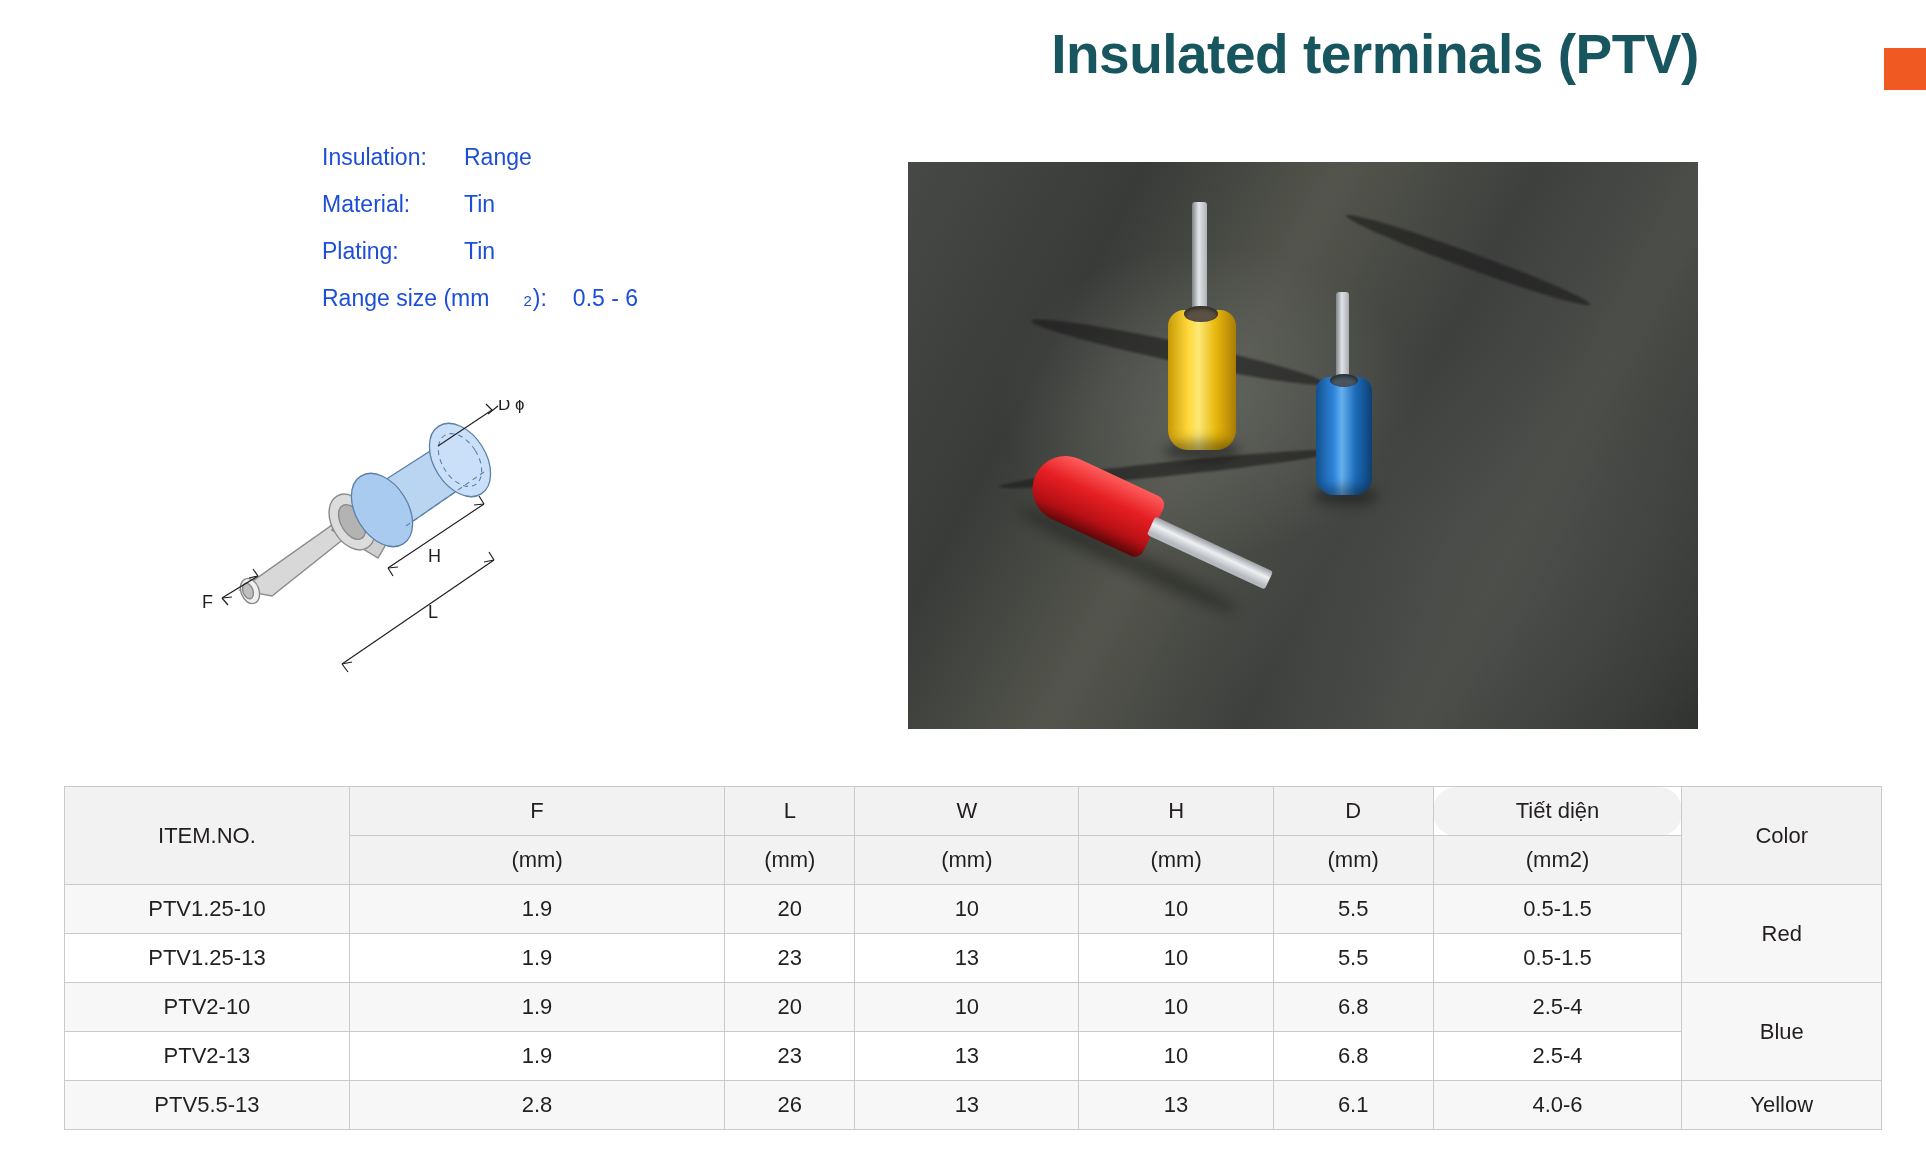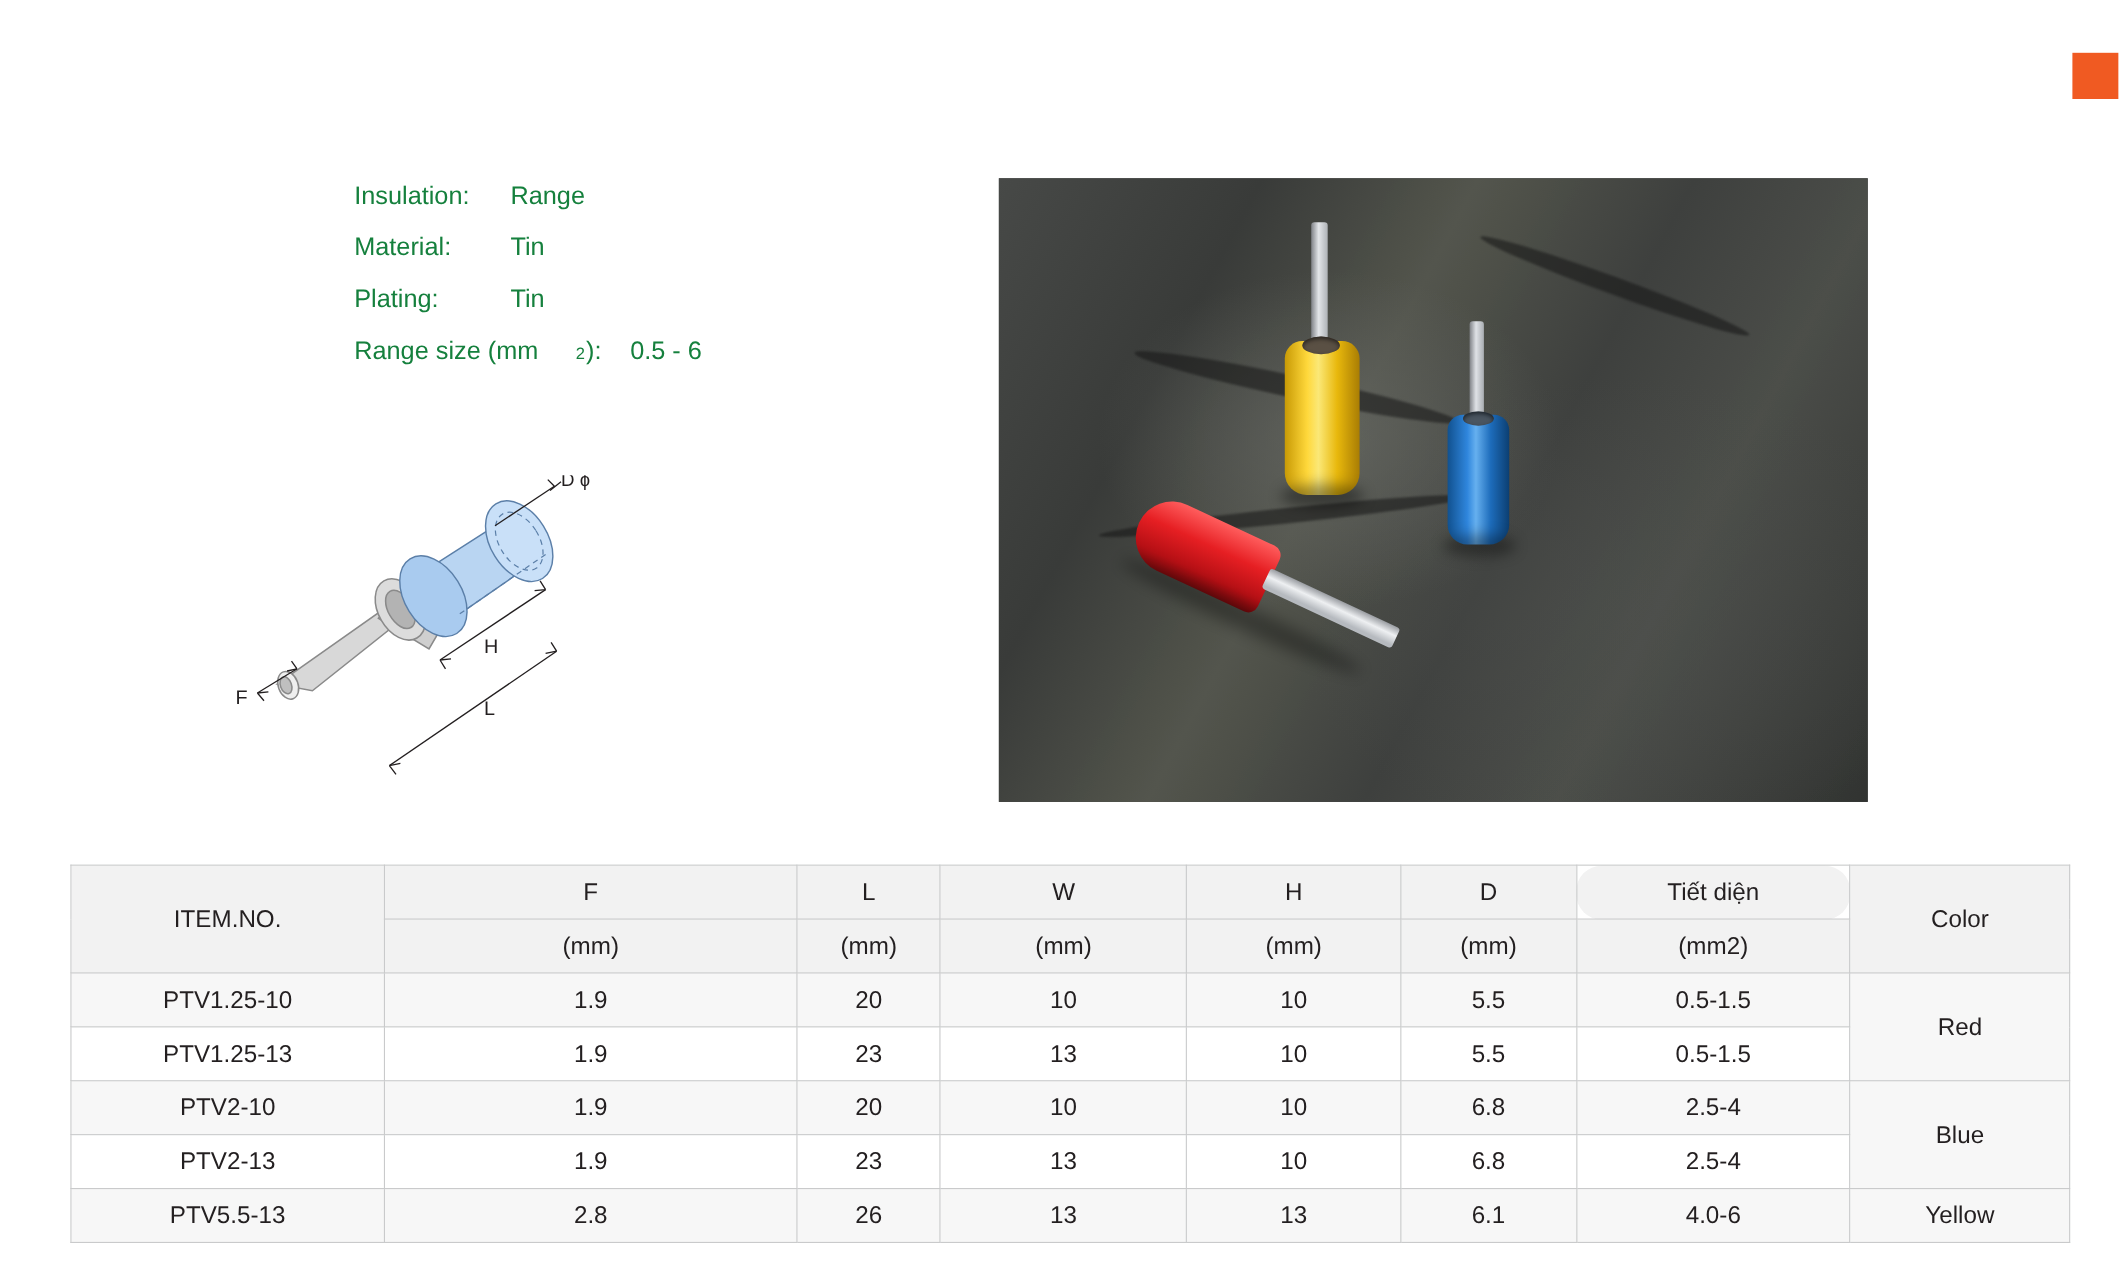--- a/index.html
+++ b/index.html
@@ -40,23 +40,23 @@
     top: 48px;
     width: 42px;
     height: 42px;
     background: #f05a22;
   }
 
   
   .specs {
     position: absolute;
     left: 322px;
-    top: 164px;
+    top: 144px;
     font-size: 23px;
-    color: #15803d;
+    color: #1d4ed8;
   }
   .spec-row {
     display: flex;
     align-items: baseline;
     margin-bottom: 20px;
     white-space: nowrap;
   }
   .spec-label {
     display: inline-block;
     min-width: 142px;
@@ -71,25 +71,24 @@
     margin-right: 1px;
   }
   .spec-range-label {
     display: inline-block;
     min-width: 0px;
   }
 
   
   .drawing {
     position: absolute;
-    left: 204px;
+    left: 192px;
     top: 400px;
     width: 520px;
     height: 350px;
-    margin-top: 32px;
   }
 
   
   .photo {
     position: absolute;
     left: 908px;
     top: 162px;
     width: 790px;
     height: 567px;
     background: #3a3c3a;
@@ -163,20 +162,21 @@
   .col-h { width: 195px; }
   .col-d { width: 160px; }
   .col-ts { width: 250px; border-radius: 23px; }
   .col-color { width: 200px; }
 </style>
 </head>
 <body>
 
 <div class="page">
 
+  <div class="title">Insulated terminals (PTV)</div>
   <div class="accent-square"></div>
 
   <div class="specs">
     <div class="spec-row">
       <span class="spec-label">Insulation:</span>
       <span class="spec-value">Range</span>
     </div>
     <div class="spec-row">
       <span class="spec-label">Material:</span>
       <span class="spec-value">Tin</span>

